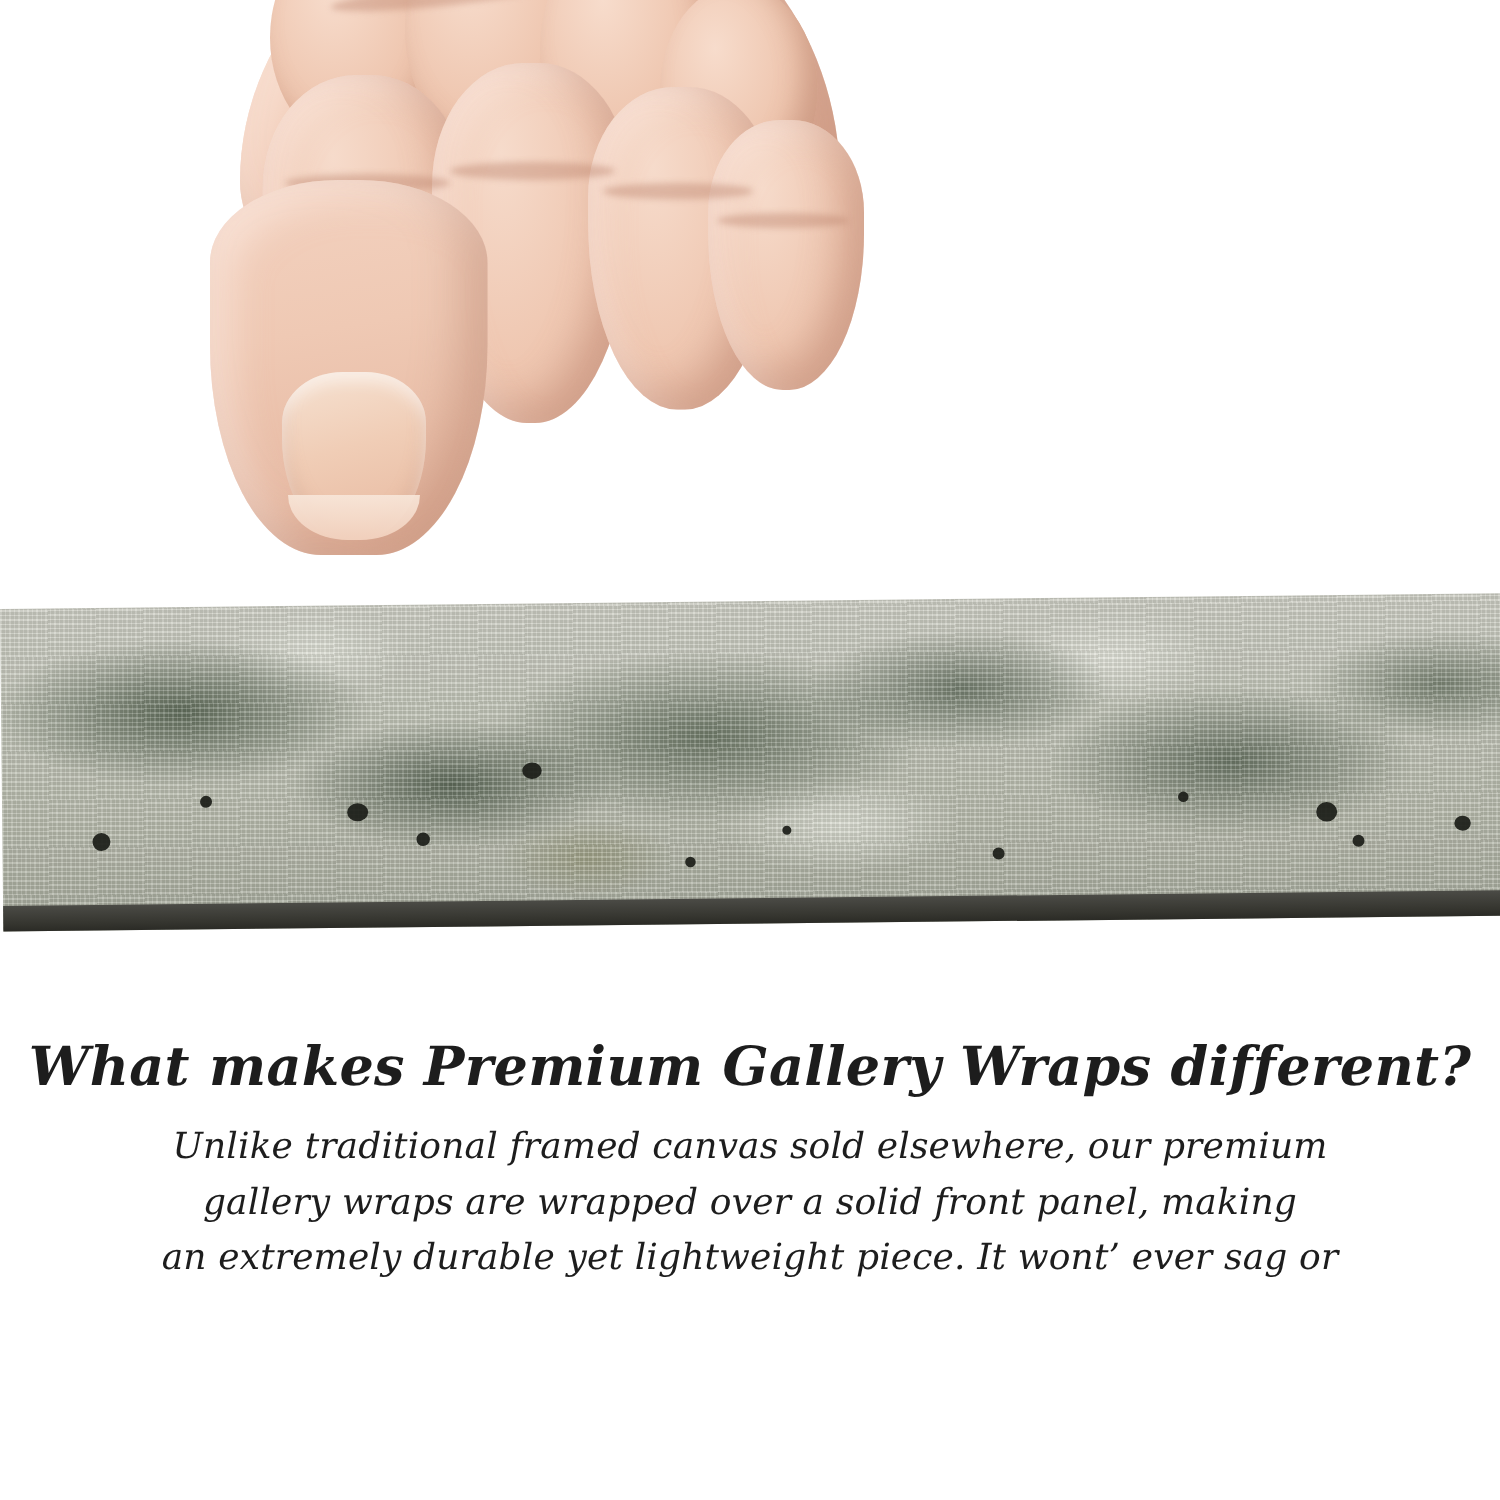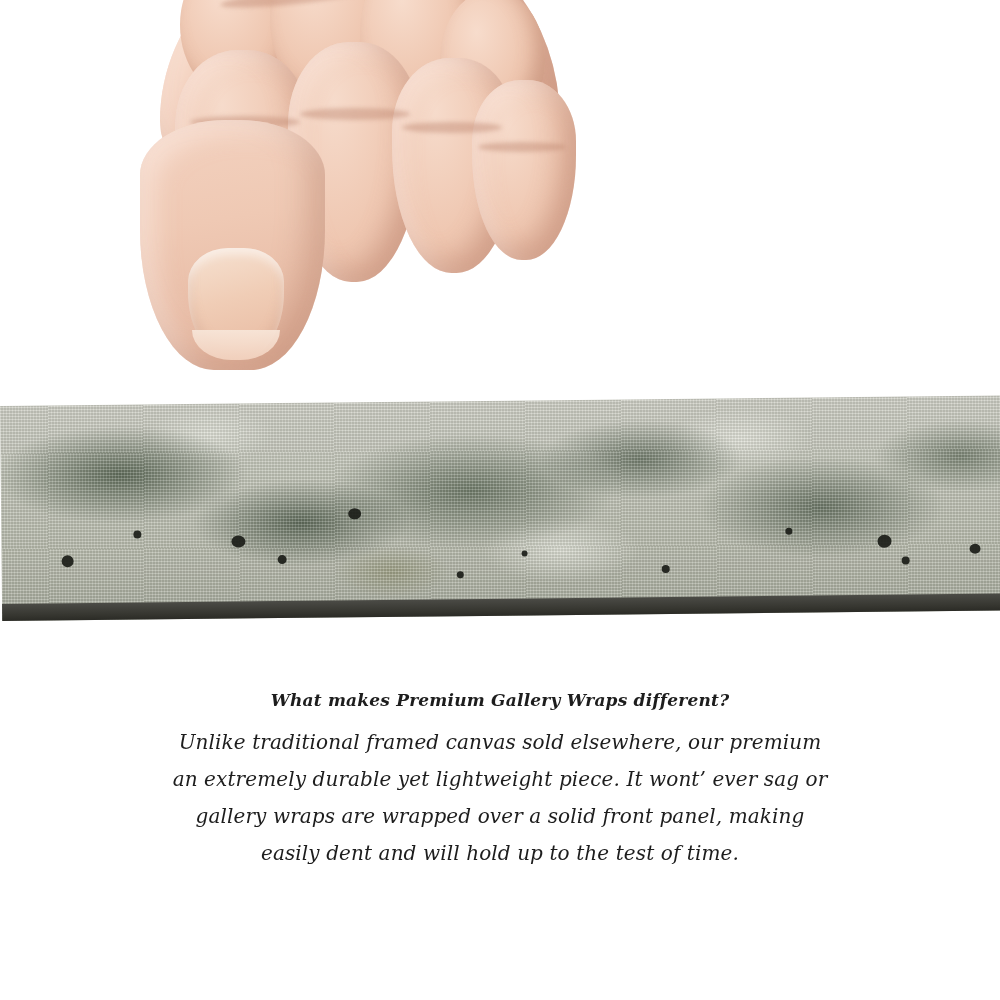--- a/index.html
+++ b/index.html
@@ -174,27 +174,27 @@
     position: absolute;
     left: 0;
     top: 690px;
     width: 1000px;
     text-align: center;
     color: #1d1d1d;
     font-family: "DejaVu Serif", serif;
     font-style: italic;
   }
   .caption-heading {
-    font-size: 17px;
+    font-size: 36px;
     font-weight: bold;
     letter-spacing: 0.2px;
     margin-bottom: 14px;
   }
   .caption-line {
-    font-size: 20px;
+    font-size: 24px;
     line-height: 37px;
     letter-spacing: 0.1px;
   }
 </style>
 </head>
 <body>
 
 <div class="page">
 
   <div class="photo">
@@ -238,18 +238,17 @@
       <div class="speck" style="left:968px; top:148px; width:11px; height:10px;"></div>
 
       <div class="band-bottom-edge"></div>
     </div>
 
   </div>
 
   <div class="caption">
     <div class="caption-heading">What makes Premium Gallery Wraps different?</div>
     <div class="caption-line">Unlike traditional framed canvas sold elsewhere, our premium</div>
+    <div class="caption-line">gallery wraps are wrapped over a solid front panel, making</div>
     <div class="caption-line">an extremely durable yet lightweight piece. It wont’ ever sag or</div>
-    <div class="caption-line">gallery wraps are wrapped over a solid front panel, making</div>
-    <div class="caption-line">easily dent and will hold up to the test of time.</div>
   </div>
 
 </div>
 
 </body></html>

